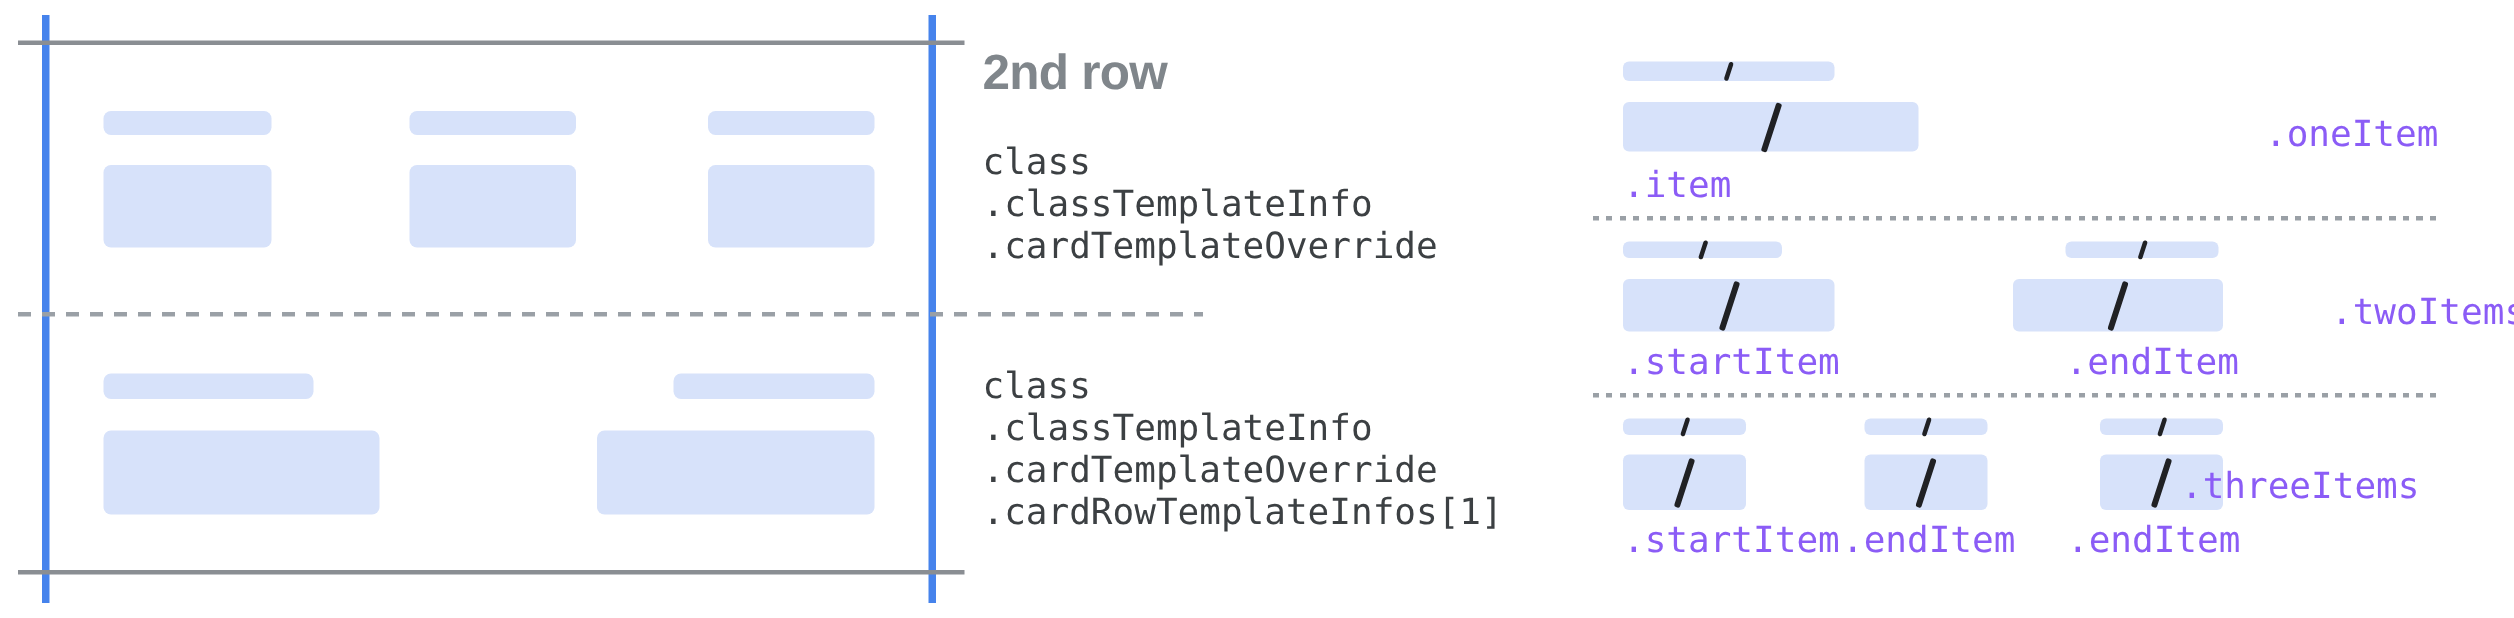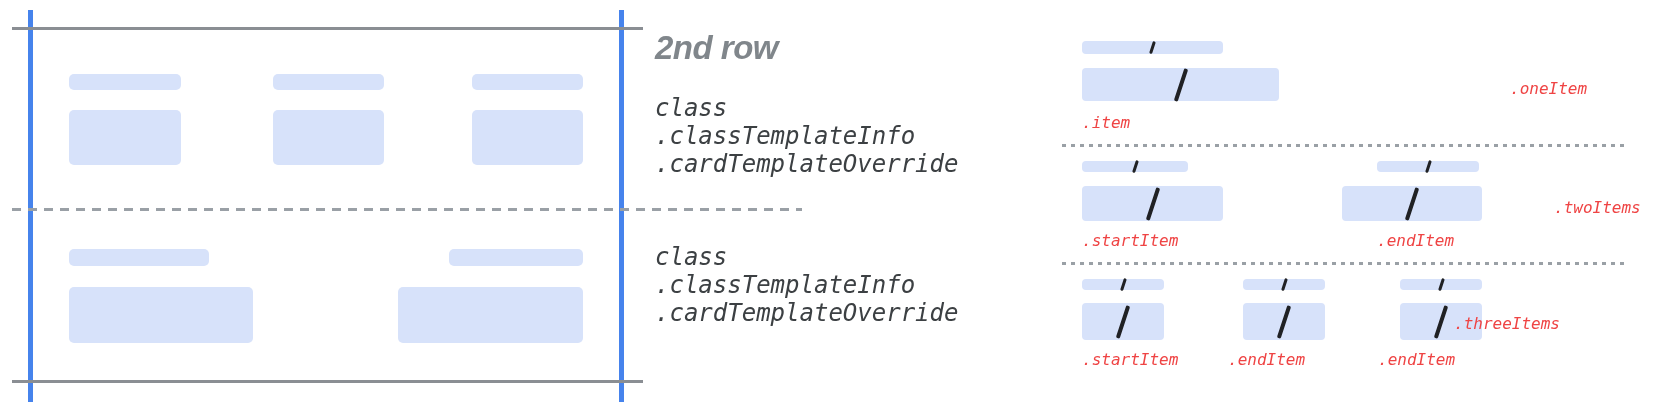--- a/index.html
+++ b/index.html
@@ -3,21 +3,20 @@
 <meta charset="utf-8">
 <style>
   html, body { margin: 0; padding: 0; background: #ffffff; }
   .canvas {
     position: relative;
     width: 1676px;
     height: 412px;
     background: #ffffff;
     overflow: hidden;
     font-family: "DejaVu Sans Mono", "Liberation Mono", monospace;
-    font-style: italic;
   }
 
   
   .guide-v {
     position: absolute;
     top: 10px;
     height: 392px;
     width: 5px;
     background: #4683ec;
   }
@@ -96,23 +95,23 @@
     background: #202124;
     border-radius: 1.5px;
     transform: rotate(18deg);
     flex: 0 0 auto;
   }
   .slash.big { width: 4px;   height: 34px; }
   .slash.sm  { width: 2.5px; height: 13px; }
 
   .mono-label {
     position: absolute;
-    font-size: 16px;
+    font-size: 24px;
     line-height: 24px;
-    color: #ef4444;
+    color: #8b5cf6;
     white-space: nowrap;
   }
 
   .section-divider {
     position: absolute;
     left: 1062px;
     width: 566px;
     height: 3px;
     background: repeating-linear-gradient(90deg, #9aa0a6 0 4px, transparent 4px 9px);
   }
@@ -178,20 +177,21 @@
       <div class="code-line">.classTemplateInfo</div>
       <div class="code-line">.cardTemplateOverride</div>
     </div>
   </div>
 
   <div class="annotation second">
     <div class="code-lines">
       <div class="code-line">class</div>
       <div class="code-line">.classTemplateInfo</div>
       <div class="code-line">.cardTemplateOverride</div>
+      <div class="code-line">.cardRowTemplateInfos[1]</div>
     </div>
   </div>
 
   <div>
     <div class="item-ph s1-small">
       <span class="slash sm"></span>
     </div>
     <div class="item-ph s1-big">
       <span class="slash big"></span>
     </div>

